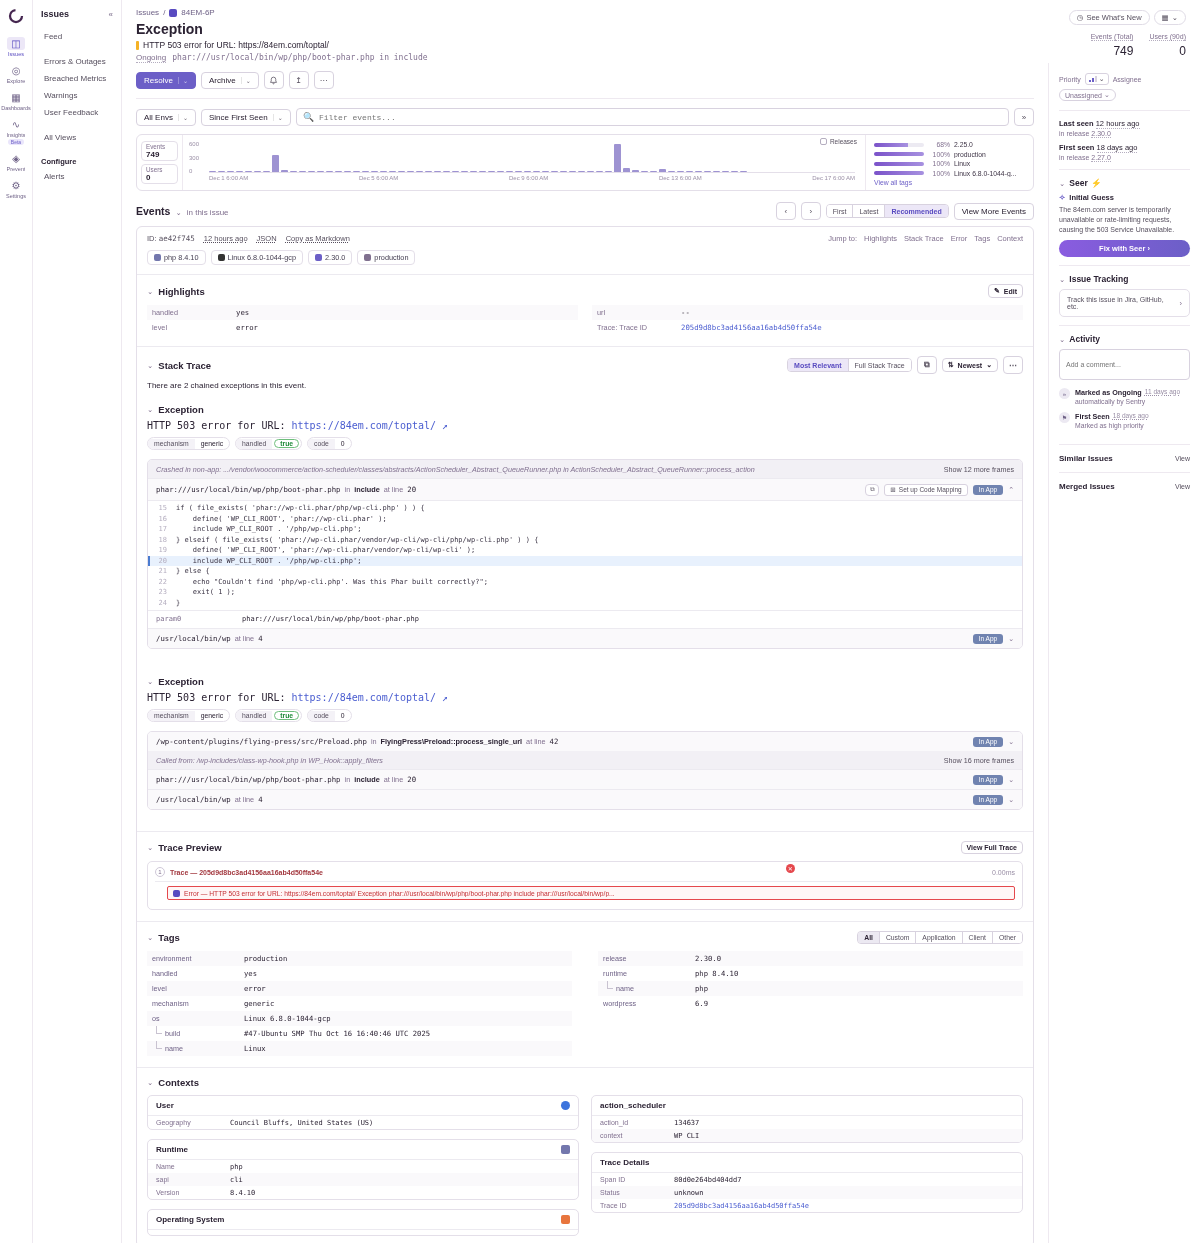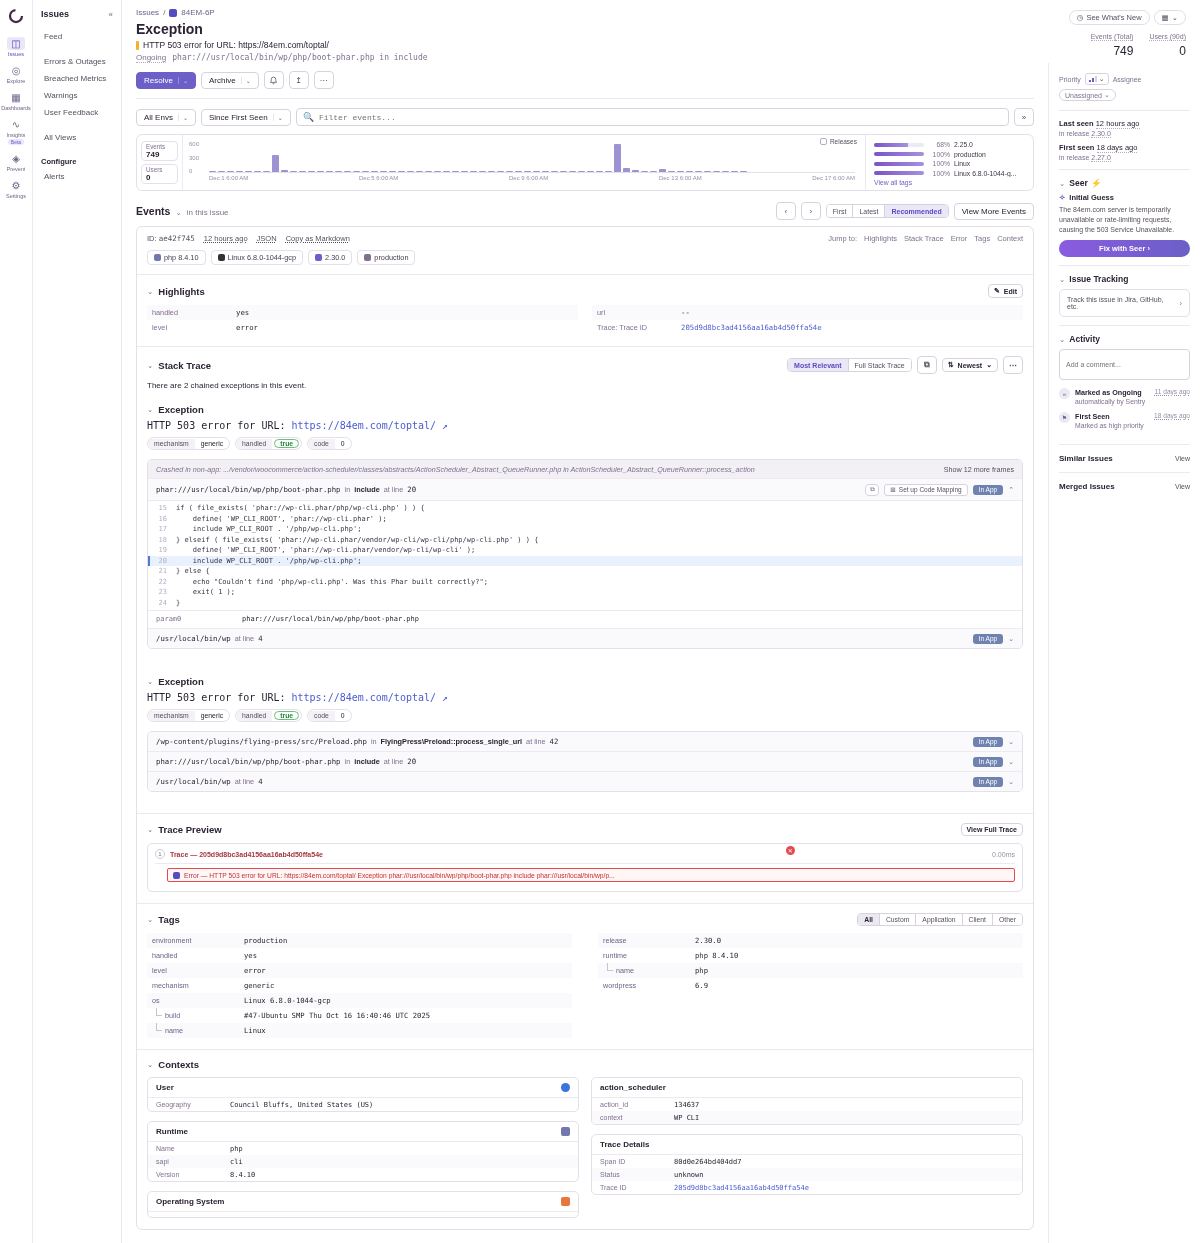--- a/index.html
+++ b/index.html
@@ -182,21 +182,21 @@
 .rp-head{font-weight:bold;font-size:8.5px;display:flex;gap:4px;align-items:center;margin-bottom:5px;color:#2b2233}
 .guess{display:flex;gap:4px;font-size:7.5px;font-weight:bold;margin-bottom:3px;align-items:center}
 .guess-ic{color:#6c5fc7}
 .seer-text{font-size:7px;color:#564f5e;line-height:1.4;margin-bottom:6px}
 .seer-btn{background:linear-gradient(90deg,#8a5ce0,#6c5fc7);color:#fff;border-radius:10px;text-align:center;padding:4px 0;font-size:7.5px;font-weight:bold;cursor:pointer}
 .track-card{border:1px solid #e4dfe9;border-radius:5px;padding:6px 7px;display:flex;justify-content:space-between;align-items:center;font-size:7px;color:#564f5e;gap:4px}
 .comment-box{border:1px solid #d8d2df;border-radius:4px;padding:11px 6px;font-size:7px;margin-bottom:8px;width:100%;color:#564f5e;background:#fff;font-family:"Liberation Sans",sans-serif;outline:none}
 .act-item{display:flex;gap:5px;margin-bottom:7px}
 .act-ic{width:11px;height:11px;border-radius:50%;background:#ece9f2;display:flex;align-items:center;justify-content:center;font-size:6px;color:#6f6287;flex-shrink:0}
 .act-main{flex:1}
-.act-row{display:flex;justify-content:space-between;gap:3px}
+.act-row{display:flex;justify-content:flex-start;gap:3px}
 .act-title{font-weight:bold;color:#2b2233;font-size:7.2px}
 .act-time{color:#9a8fa6;font-size:6.6px;white-space:nowrap;text-decoration:underline;text-decoration-style:dotted}
 .act-sub{color:#80708f;font-size:6.8px;margin-top:1px}
 .rp-footrow{display:flex;justify-content:space-between;align-items:center;padding:9px 0;border-bottom:1px solid #eee9f0;font-size:8px;font-weight:bold}
 .view-link{color:#564f5e;font-weight:normal;font-size:7px;cursor:pointer}
 </style>
 </head>
 <body>
 
 <div class="app">
@@ -662,20 +662,24 @@
                   <span class="fpath">/wp-content/plugins/flying-press/src/Preload.php</span>
                   <span class="fin">in</span>
                   <span class="ffunc">FlyingPress\Preload::process_single_url</span>
                   <span class="fin">at line</span>
                   <span class="fpath">42</span>
                   <span class="fright">
                     <span class="inapp">In App</span>
                     <span class="fchev">⌄</span>
                   </span>
                 </div>
+                <div class="frame-muted">
+                  <span>Called from: /wp-includes/class-wp-hook.php in WP_Hook::apply_filters</span>
+                  <span class="fm-more">Show 16 more frames</span>
+                </div>
                 <div class="frame-row">
                   <span class="fpath">phar:///usr/local/bin/wp/php/boot-phar.php</span>
                   <span class="fin">in</span>
                   <span class="ffunc">include</span>
                   <span class="fin">at line</span>
                   <span class="fpath">20</span>
                   <span class="fright">
                     <span class="inapp">In App</span>
                     <span class="fchev">⌄</span>
                   </span>

